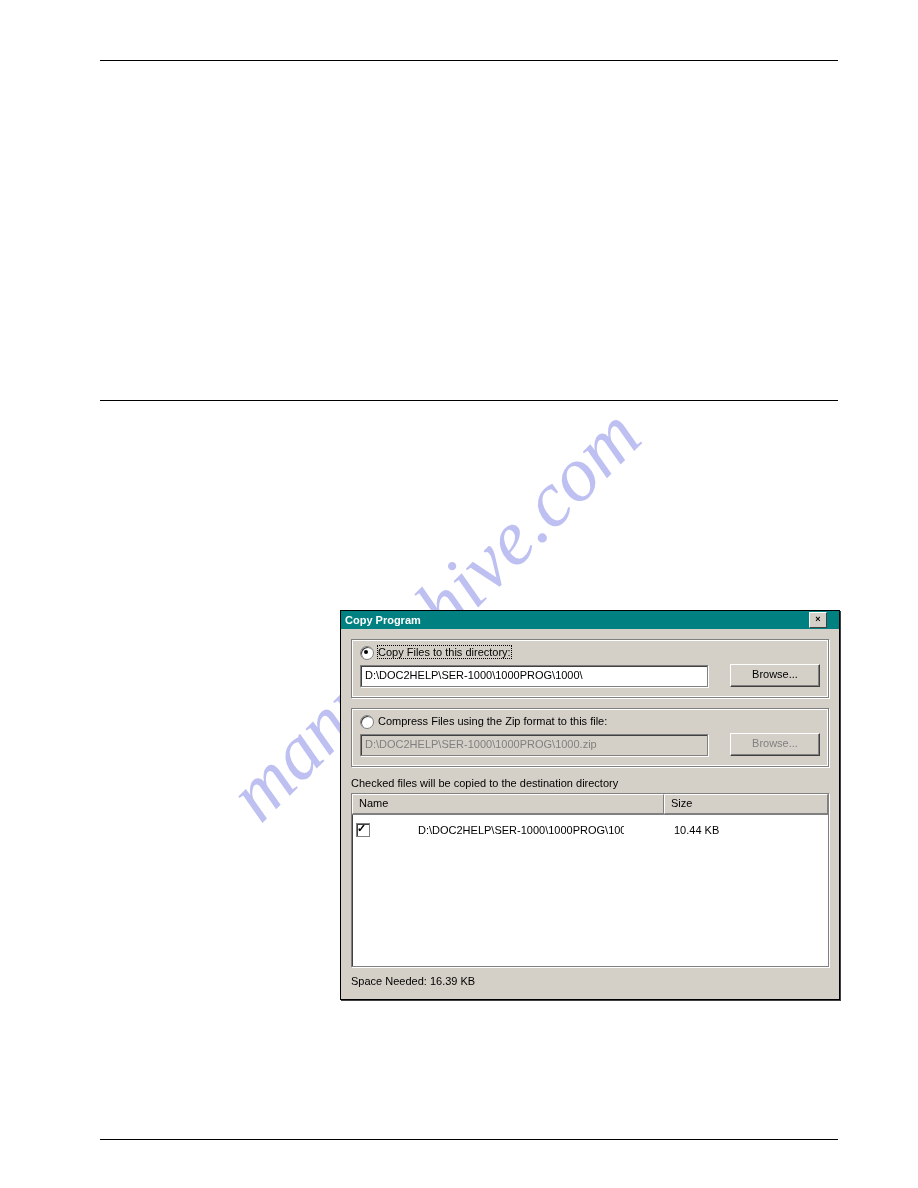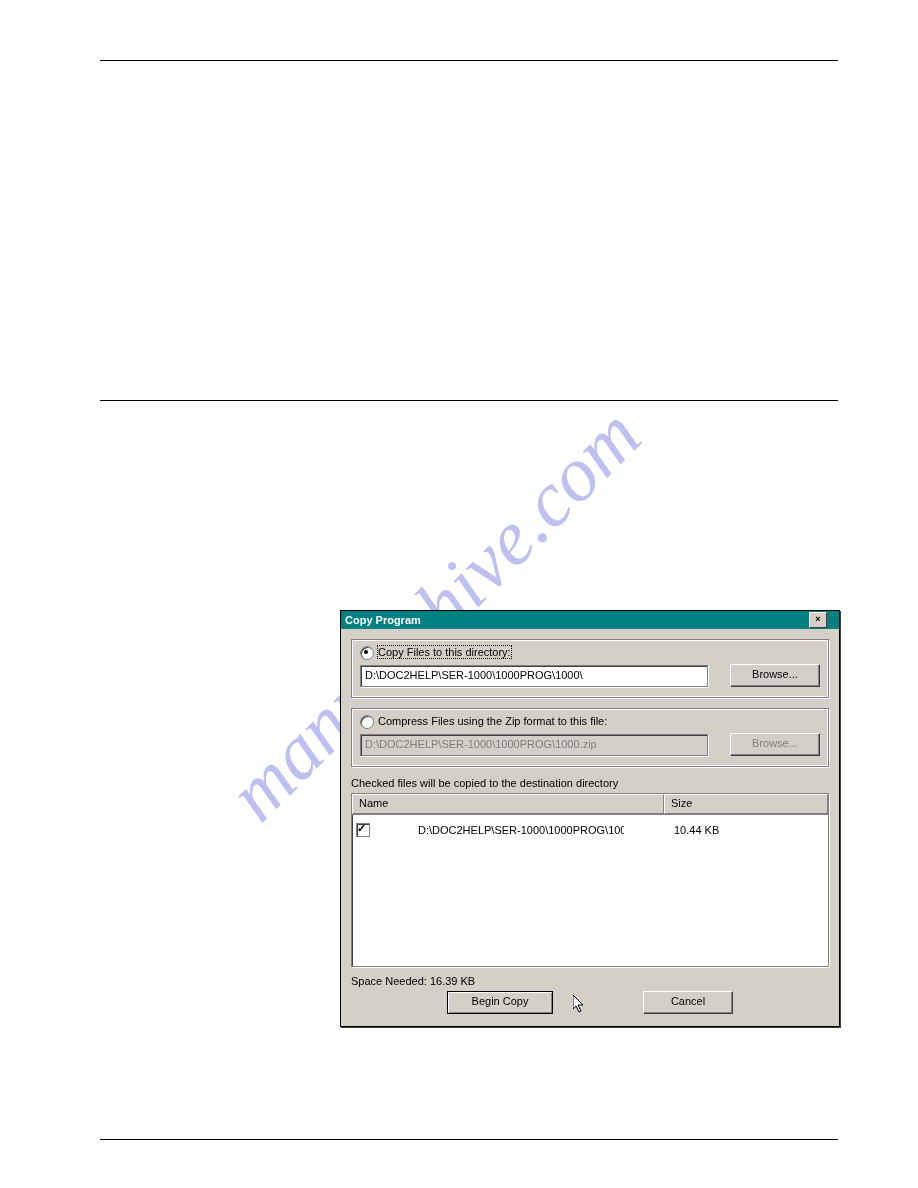--- a/index.html
+++ b/index.html
@@ -290,23 +290,16 @@
         </div>
         <div class="lv-row">
           <div class="cb checked"></div>
           <div class="rname">D:\DOC2HELP\SER-1000\1000PROG\1000.smw</div>
           <div class="rsize">10.44 KB</div>
         </div>
       </div>
 
       <div class="space-row">Space Needed: 16.39 KB</div>
 
-      <div class="button-row">
-        <div class="btn default">Begin Copy</div>
-        <div class="btn">Cancel</div>
-        <svg class="cursor-arrow" style="left:222px; top:4px;" width="16" height="20" viewBox="0 0 16 20">
-          <path d="M0 0 L0 14 L3 11 L6 17 L8 16 L5 10 L10 10 Z" fill="#fff" stroke="#000" stroke-width="1"></path>
-        </svg>
-      </div>
 
     </div>
   </div>
 </div>
 
 </body></html>

